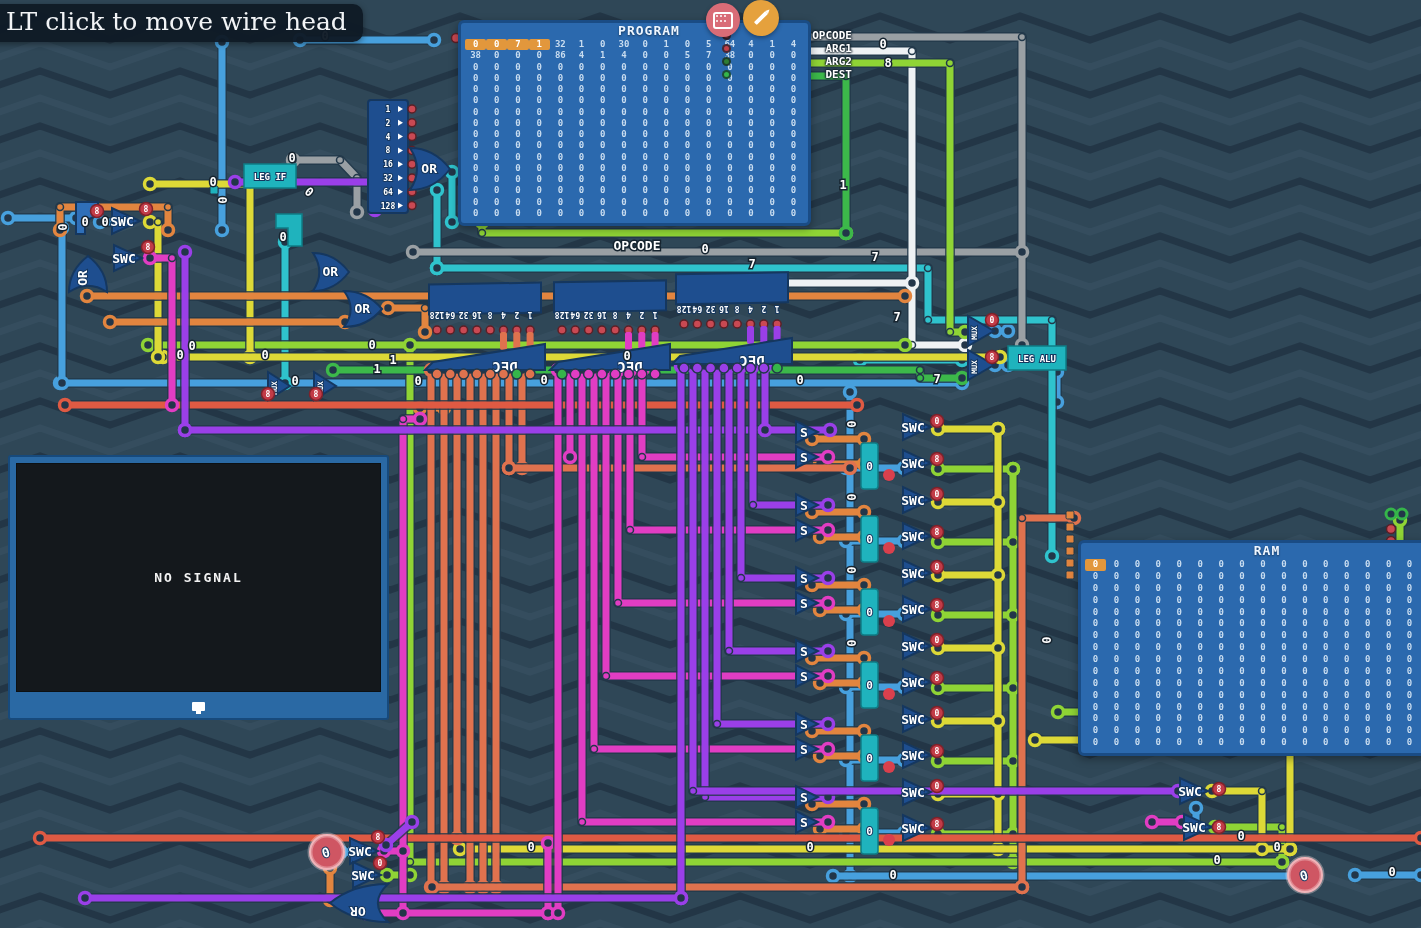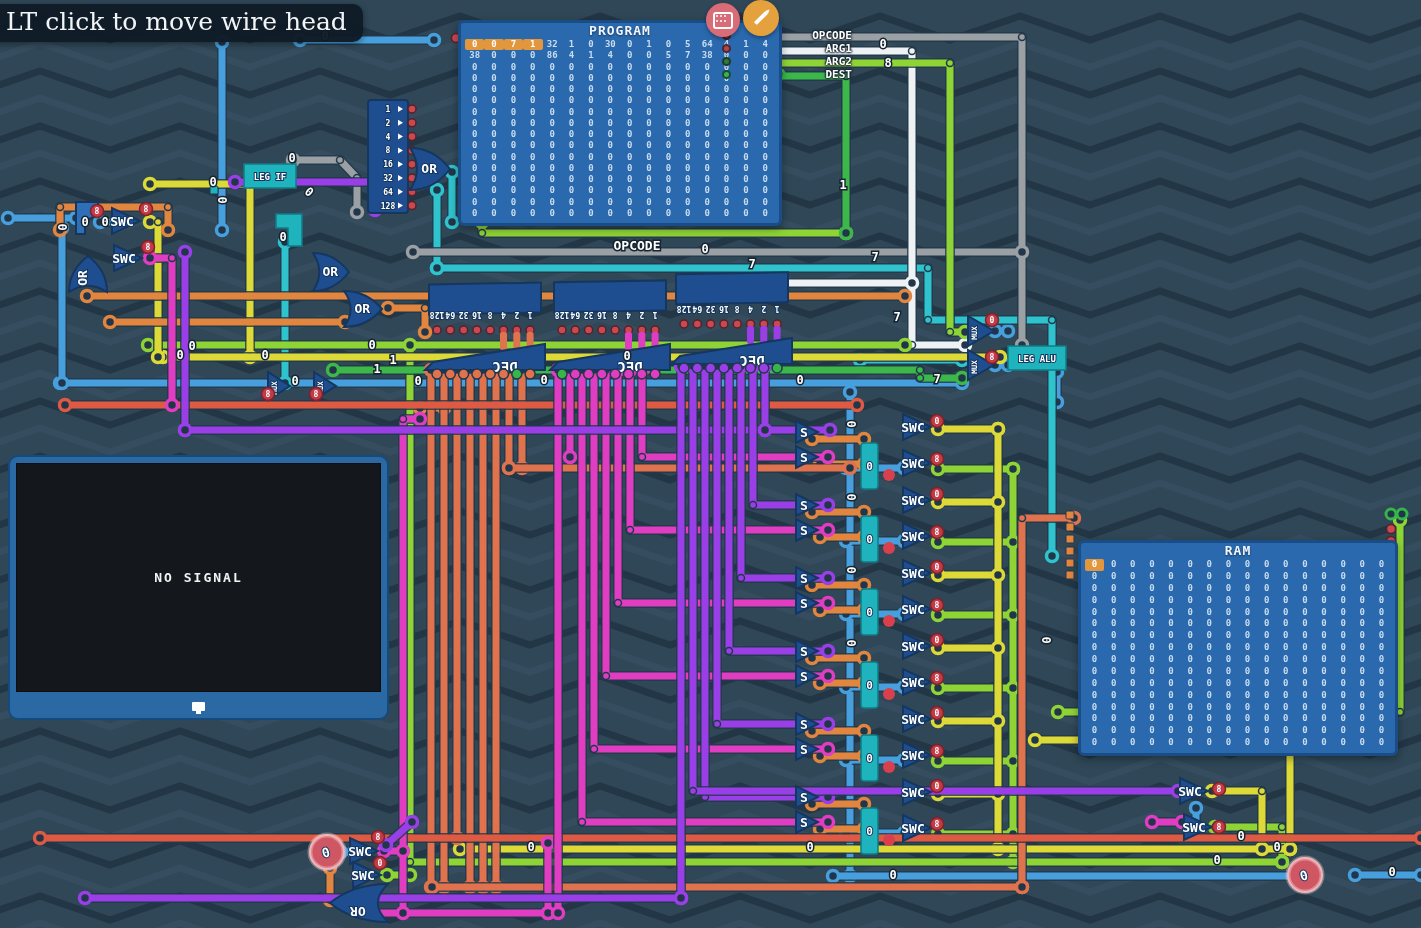--- a/index.html
+++ b/index.html
@@ -1,25 +1,25 @@
 <!DOCTYPE html>
 <html><head>
 <meta charset="utf-8">
 <style>
   html,body{margin:0;padding:0;background:#1d2c3a;}
   #stage{position:relative;width:1421px;height:928px;overflow:hidden;background:#2f4757;font-family:"DejaVu Sans Mono",monospace;}
   #wires-svg{position:absolute;left:0;top:0;width:1421px;height:928px;}
-  .panel{position:absolute;background:#2b69ae;border:3px solid #1a4c85;border-radius:6px;box-shadow:0 3px 8px rgba(0,0,0,.35);}
+  .panel{position:absolute;background:#2b69ae;border:3px solid #1a4c85;border-radius:6px;box-shadow:0 3px 8px rgba(0,0,0,.35);padding-left:29px;}
   .panel-title{text-align:center;color:#eef6ff;font-weight:bold;font-size:13px;letter-spacing:1px;line-height:15px;text-shadow:0 1px 2px rgba(0,0,0,.5);}
   .memgrid{position:absolute;left:0;right:0;display:flex;flex-direction:column;}
   .memrow{display:flex;flex:1;}
   .memcell{flex:1;text-align:center;color:#c9ddf0;font-size:9px;font-weight:bold;line-height:11px;white-space:nowrap;}
   .memcell.hl{background:#e2973c;color:#fff;border-radius:2px;}
   #tooltip{position:absolute;left:-10px;top:4px;background:rgba(15,26,37,.96);color:#f2f4f6;font-family:"DejaVu Serif",serif;font-size:25px;padding:3px 16px 6px 16px;border-radius:0 10px 10px 0;box-shadow:0 2px 6px rgba(0,0,0,.4);}
-  #monitor{position:absolute;left:8px;top:455px;width:377px;height:261px;background:#2a69a4;border:2px solid #174a7c;border-radius:10px;}
+  #monitor{position:absolute;left:8px;top:455px;width:377px;height:261px;background:#2a69a4;border:2px solid #174a7c;border-radius:3px;}
   #monitor .screen{position:absolute;left:6px;top:6px;right:6px;bottom:26px;background:#14181c;border:1px solid #0c1013;display:flex;align-items:center;justify-content:center;}
   #monitor .nosignal{color:#f2f2f2;font-size:13px;font-weight:bold;letter-spacing:2px;}
   #monitor .bar{position:absolute;left:0;right:0;bottom:0;height:24px;display:flex;align-items:center;justify-content:center;}
   .mon-icon{width:13px;height:9px;background:#fff;border-radius:1px;position:relative;}
   .mon-icon:after{content:"";position:absolute;left:4px;top:9px;width:5px;height:3px;background:#fff;}
   #legend{position:absolute;left:722px;top:29px;width:130px;}
   .leg-row{display:flex;align-items:center;height:13px;}
   .leg-pin{width:9px;height:9px;border-radius:50%;margin-right:6px;border:2px solid rgba(20,32,44,.7);box-sizing:border-box;}
   .leg-label{flex:1;text-align:right;color:#fff;font-size:11px;font-weight:bold;text-shadow:-1px 0 2px #16242f,1px 0 2px #16242f,0 -1px 2px #16242f,0 1px 2px #16242f;}
   .circ-btn{position:absolute;border-radius:50%;display:flex;align-items:center;justify-content:center;box-shadow:0 2px 4px rgba(0,0,0,.35);}

